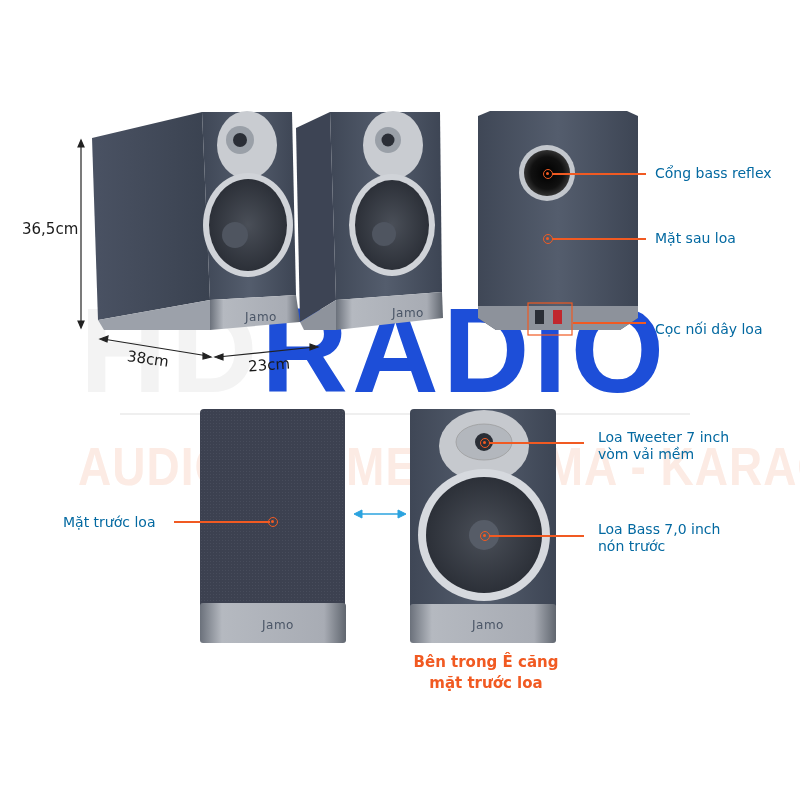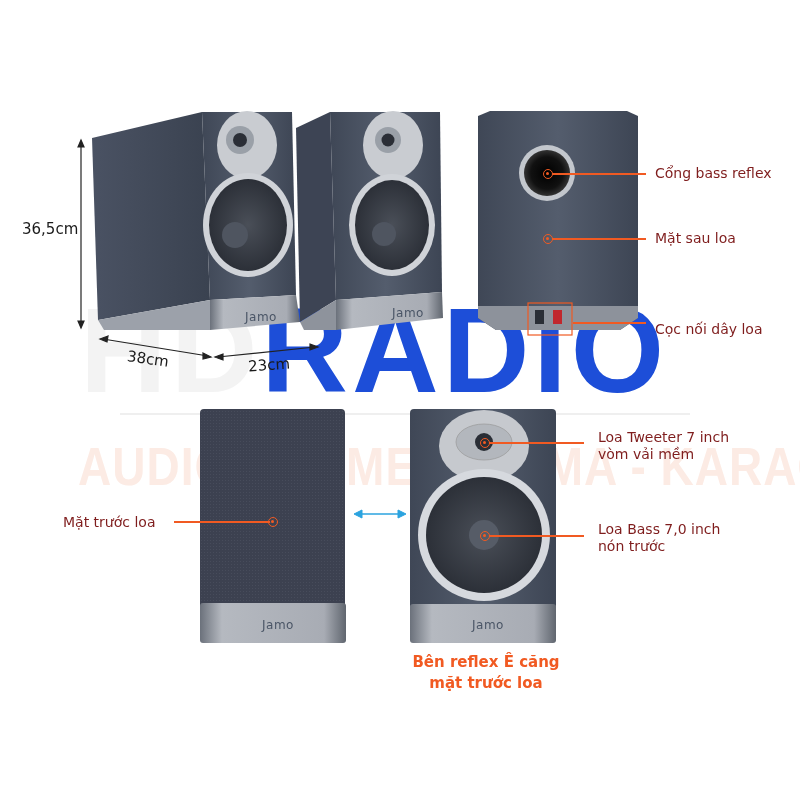--- a/index.html
+++ b/index.html
@@ -9,21 +9,21 @@
 
   
   .wm-big { position: absolute; left: 80px; top: 290px; font-family: "Liberation Sans", sans-serif;
             font-weight: bold; font-size: 120px; letter-spacing: 4px; color: #f3f3f3; line-height: 1; }
   .wm-big .radio { color: #1d4ed8; }
   .wm-small { position: absolute; left: 78px; top: 440px; font-family: "Liberation Sans", sans-serif;
               font-weight: bold; font-size: 46px; letter-spacing: 1px; color: #fcebe4; line-height: 1;
               transform: scaleY(1.15); transform-origin: left top; white-space: nowrap; }
   .wm-line { position: absolute; left: 120px; top: 413px; width: 570px; height: 2px; background: #efefef; }
 
-  .label { position: absolute; font-size: 14px; color: #7f1d1d; white-space: nowrap; line-height: 17px;
+  .label { position: absolute; font-size: 14px; color: #0369a1; white-space: nowrap; line-height: 17px;
            font-family: "DejaVu Sans", sans-serif; }
   .dim { position: absolute; font-size: 15px; color: #1a1a1a; white-space: nowrap; }
   .note { position: absolute; left: 396px; top: 652px; width: 180px; text-align: center;
           color: #f15a22; font-weight: bold; font-size: 15px; line-height: 21px; }
 
   .callout-line { position: absolute; height: 2px; background: #f15a22; }
   .dot { position: absolute; width: 10px; height: 10px; border-radius: 50%;
          border: 1.5px solid #f15a22; box-sizing: border-box; }
   .dot::after { content: ""; position: absolute; left: 2px; top: 2px; width: 3px; height: 3px;
                 border-radius: 50%; background: #f15a22; }
@@ -176,15 +176,15 @@
 </div>
 
 <div class="dot" style="left:480px; top:531px;"></div>
 <div class="callout-line" style="left:489px; top:535px; width:95px;"></div>
 <div class="label" style="left:598px; top:521px;">
   <div>Loa Bass 7,0 inch</div>
   <div>nón trước</div>
 </div>
 
 <div class="note">
-  <div>Bên reflex Ê căng</div>
+  <div>Bên trong Ê căng</div>
   <div>mặt trước loa</div>
 </div>
 
 </body></html>

